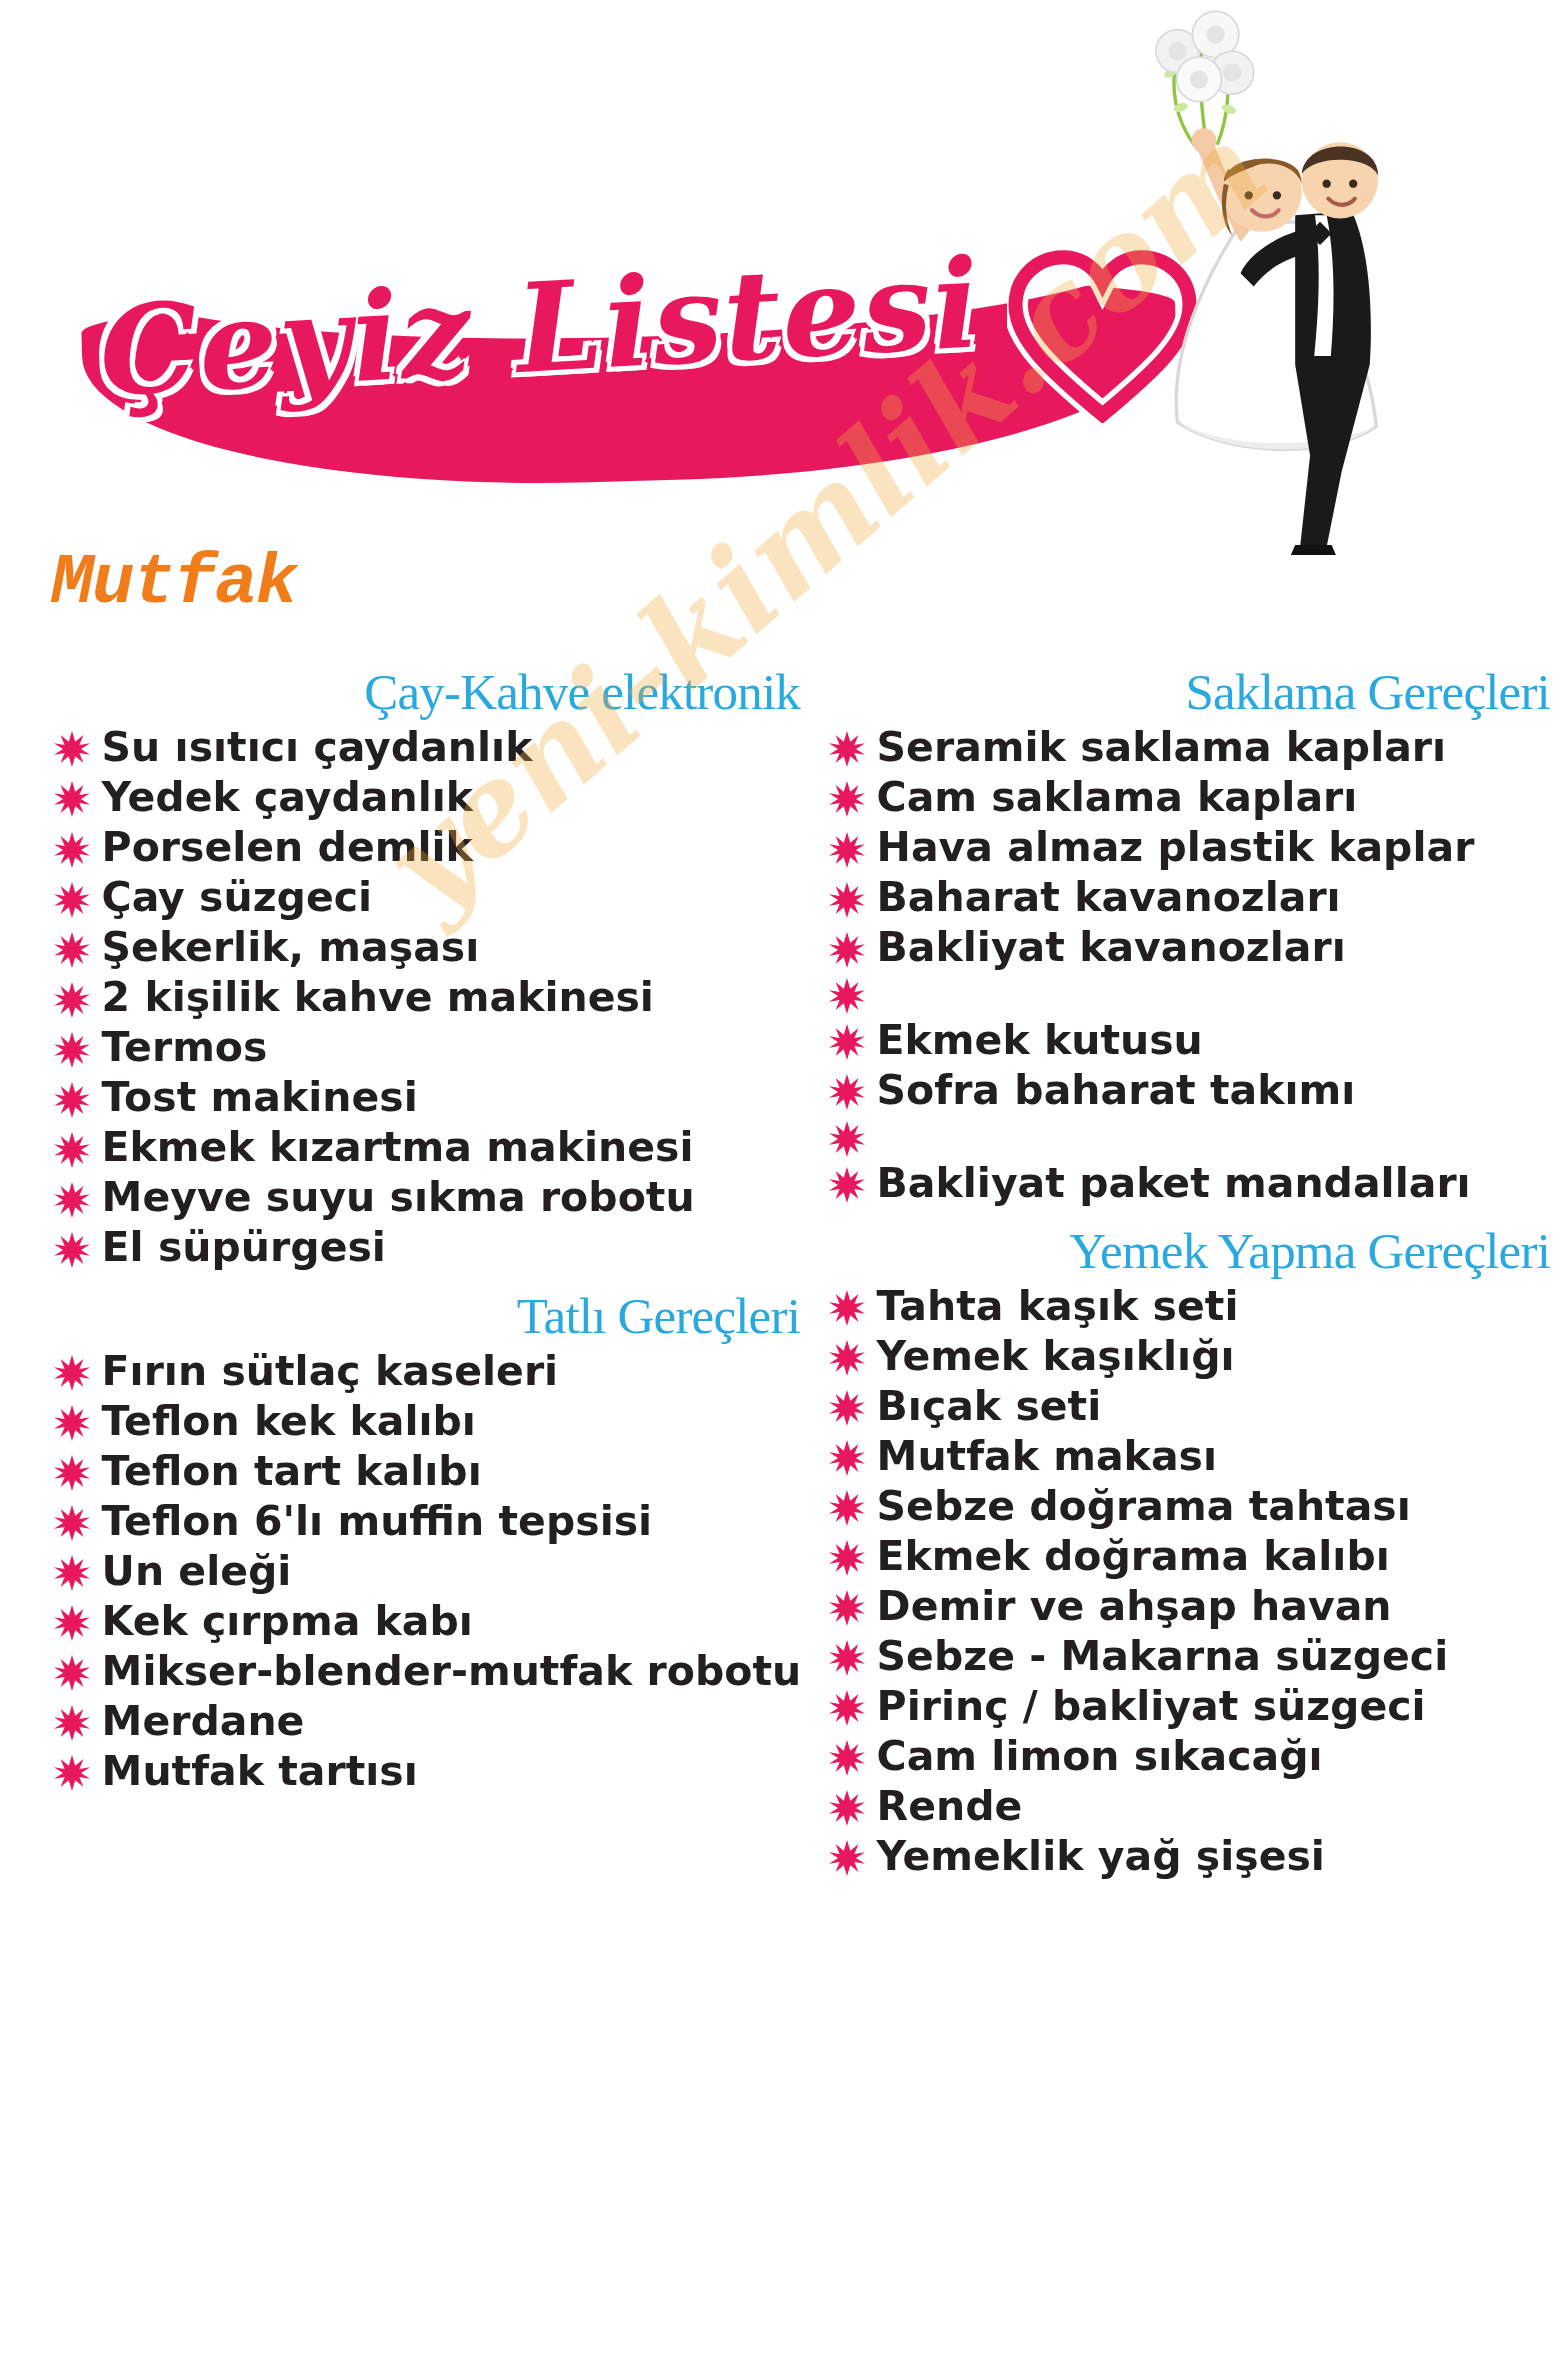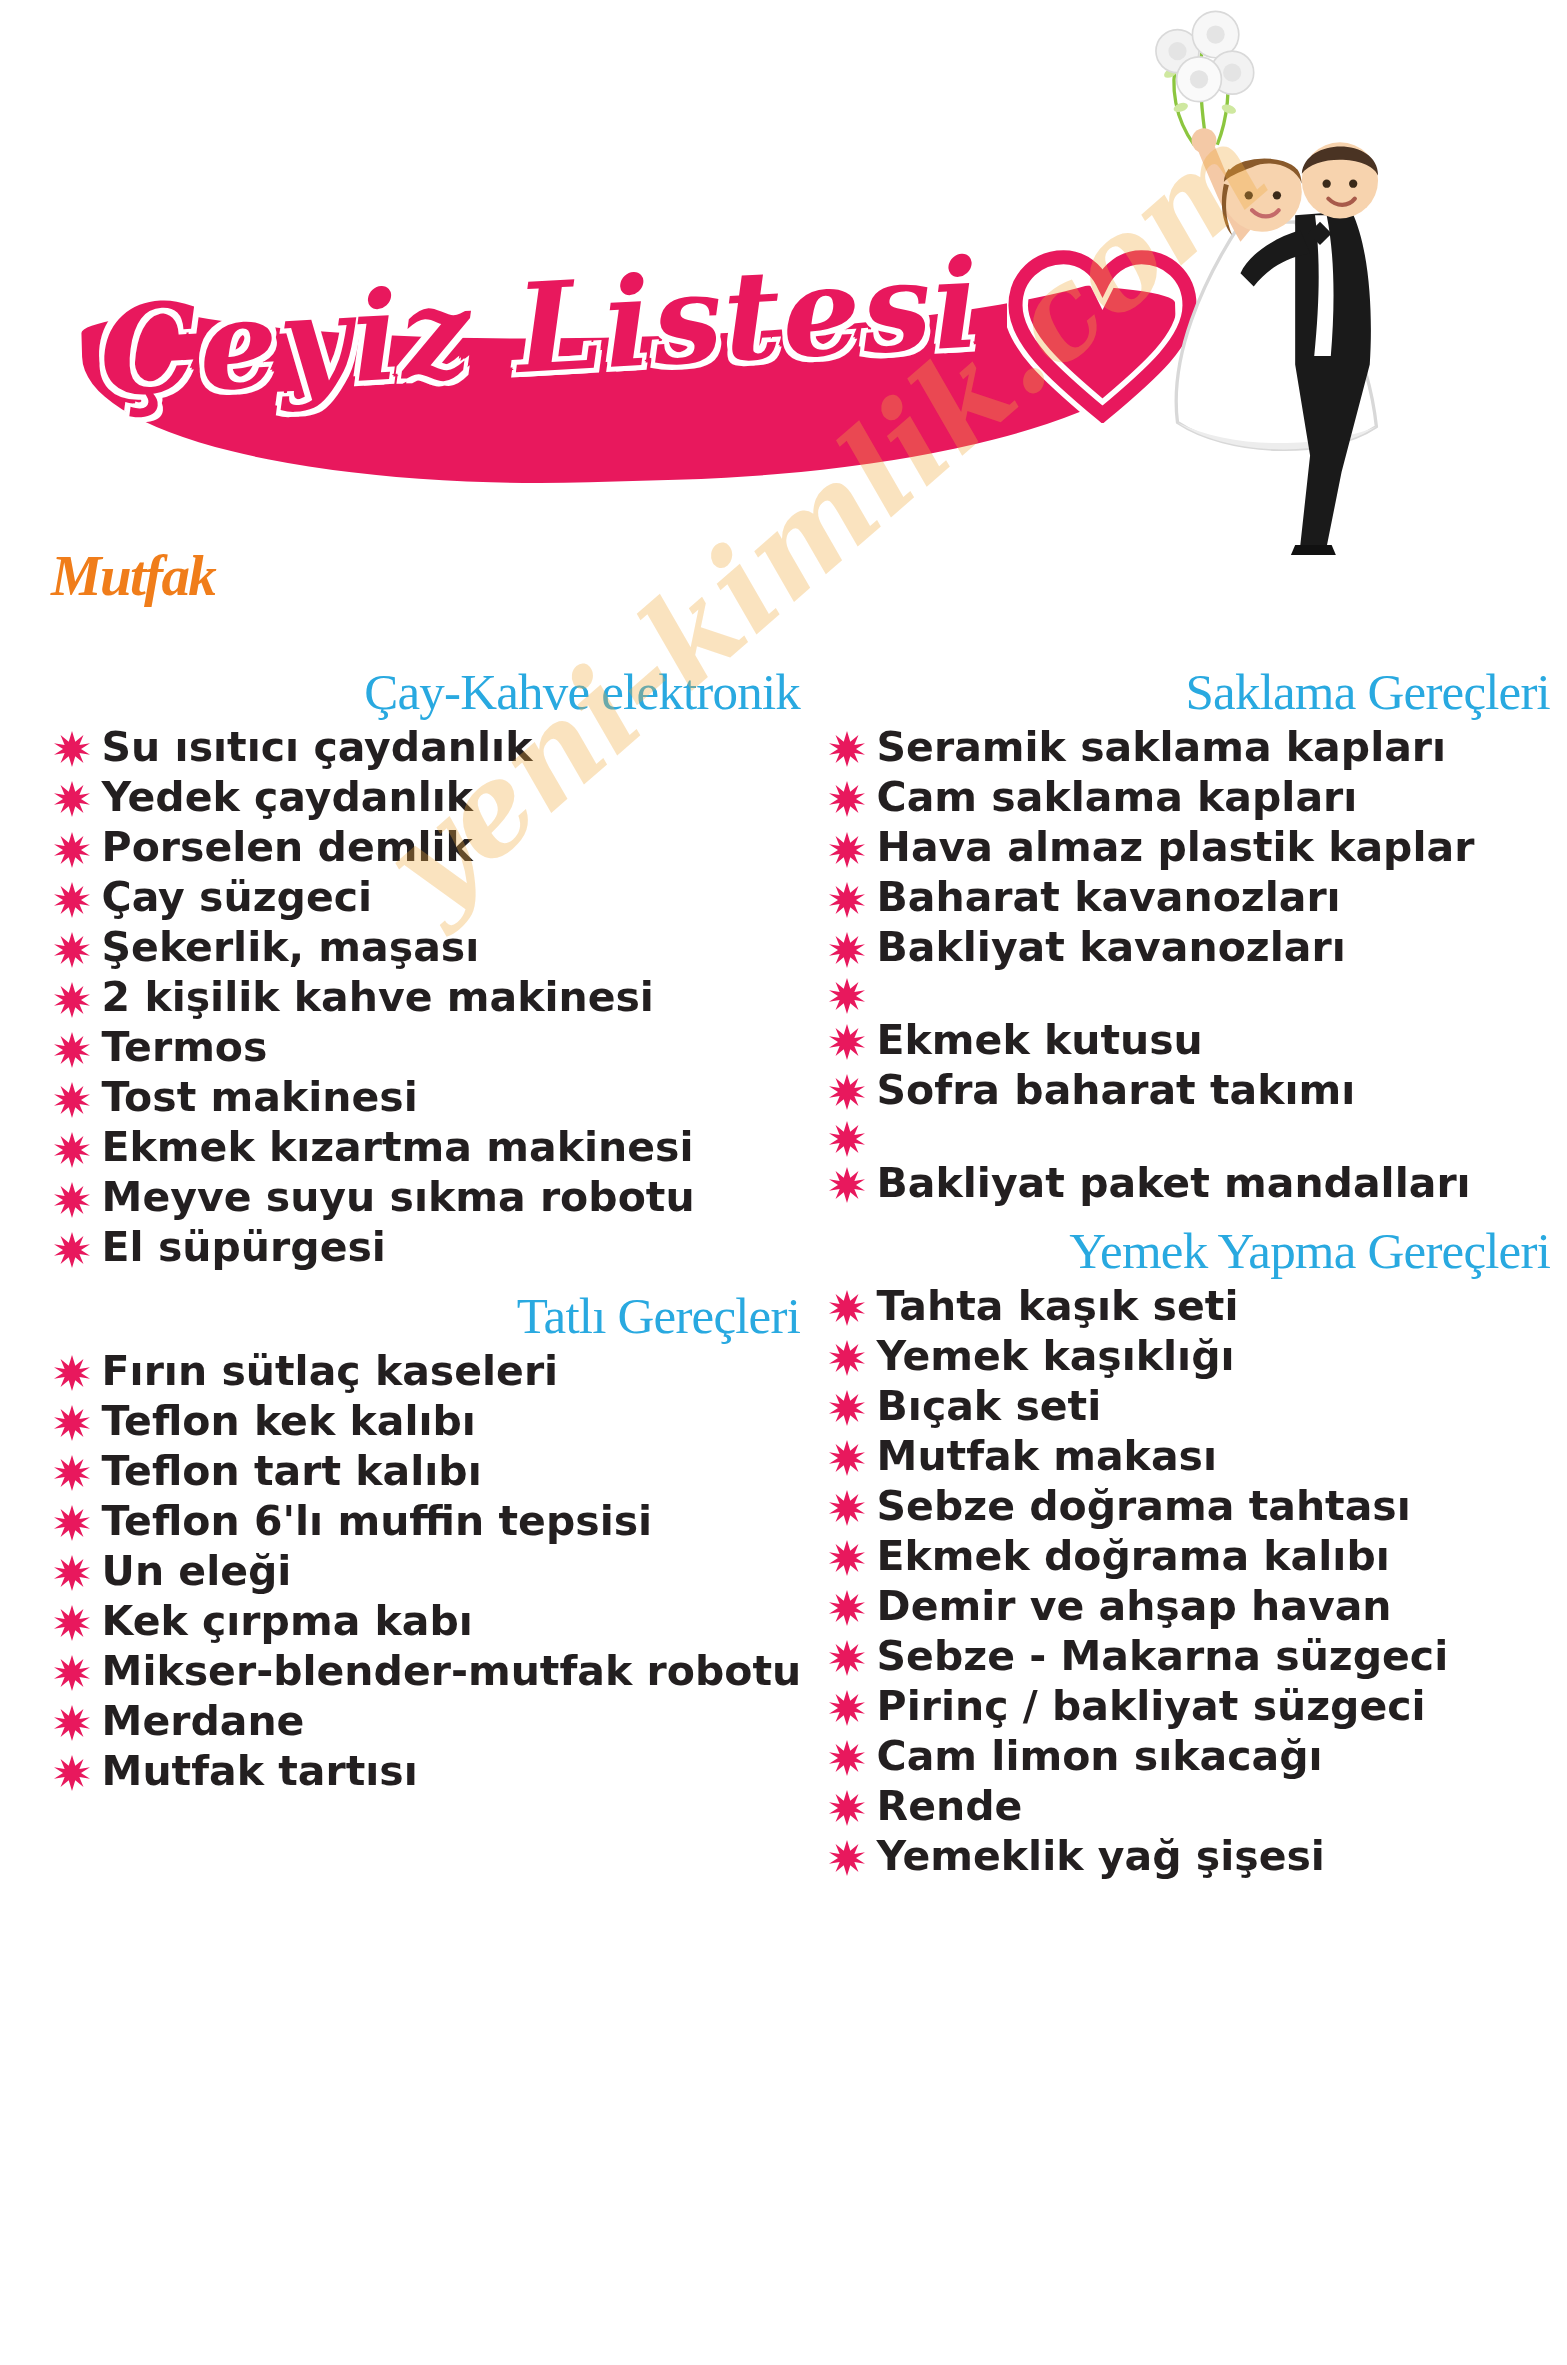--- a/index.html
+++ b/index.html
@@ -85,24 +85,24 @@
     width: 373px;
     height: 547px;
     z-index: 5;
   }
 
   
   .section-title {
     position: absolute;
     left: 51px;
     top: 543px;
-    font-family: Liberation Serif, serif;
+    font-family: Liberation Mono, monospace;
     font-weight: bold;
     font-style: italic;
-    font-size: 57px;
+    font-size: 71px;
     color: #f07d1a;
     letter-spacing: -1.7px;
   }
 
   
   .columns {
     position: absolute;
     left: 0;
     top: 663px;
     width: 1567px;

